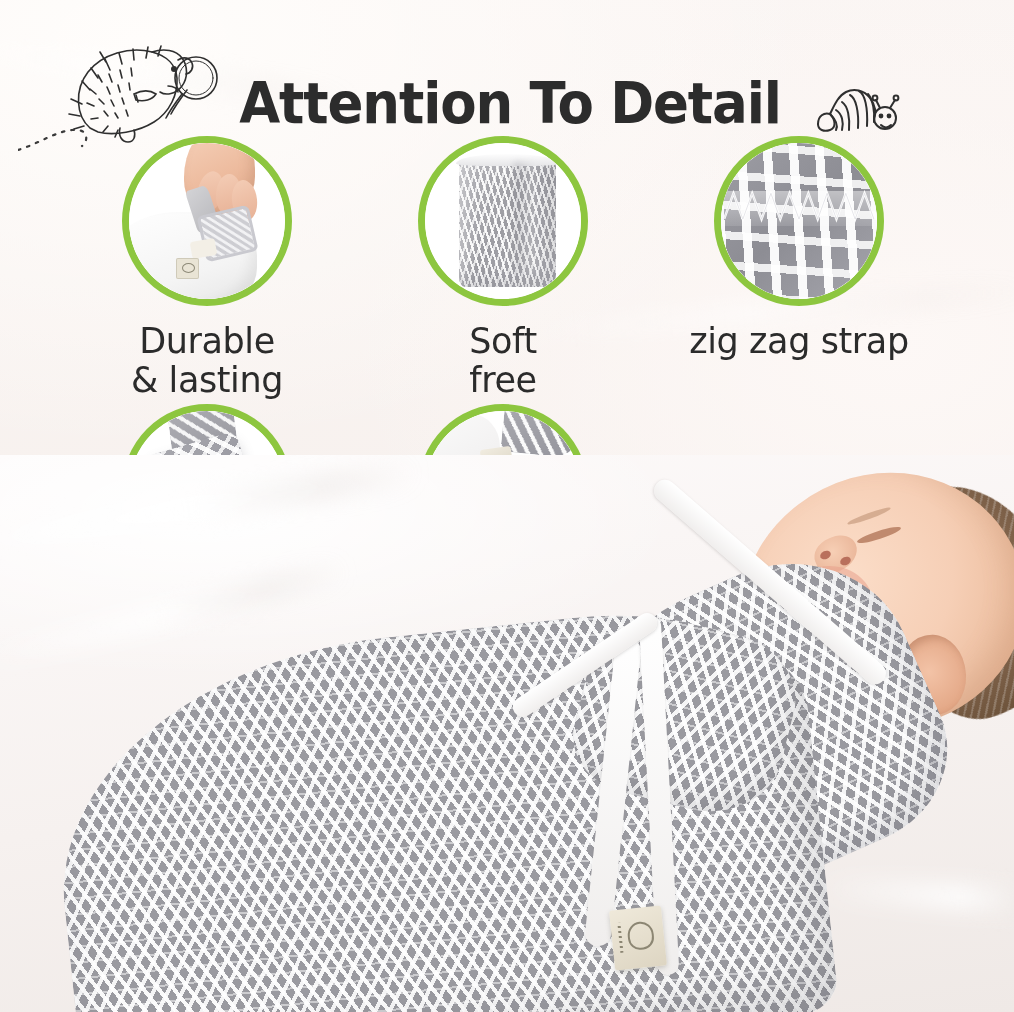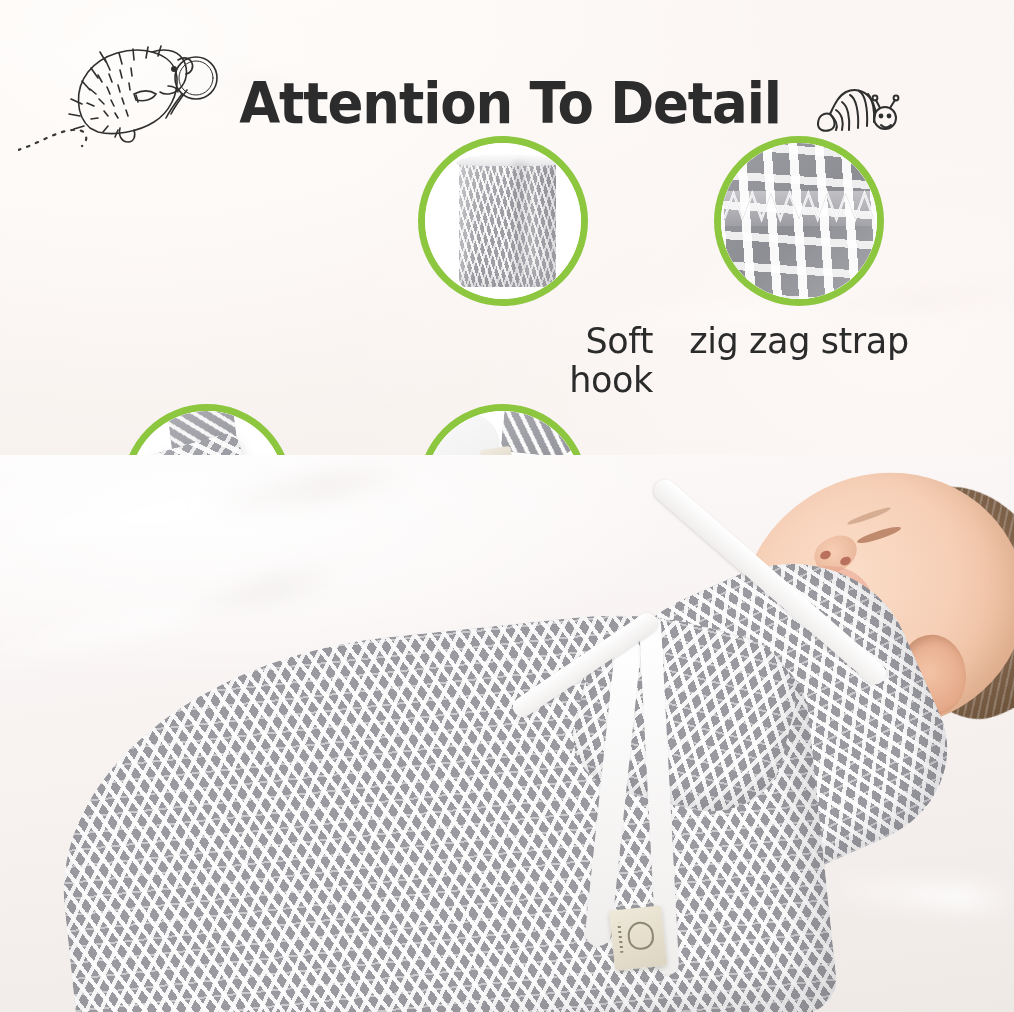--- a/index.html
+++ b/index.html
@@ -42,21 +42,21 @@
     white-space:nowrap;
     transform:scaleX(.93);
     transform-origin:center;
   }
   .caterpillar{position:absolute;left:812px;top:52px;width:92px;height:56px;}
 
   
   .features{position:absolute;left:0;top:128px;width:1014px;height:540px;}
   .feature{position:absolute;width:300px;text-align:center;}
   .f1{left:57px;top:8px;}
-  .f2{left:353px;top:8px;text-align:right;}
+  .f2{left:353px;top:8px;}
   .f3{left:649px;top:8px;}
   .f4{left:57px;top:276px;}
   .f5{left:353px;top:276px;}
 
   .circle-wrap{
     width:170px;height:170px;
     margin:0 auto;
     border-radius:50%;
     border:7px solid #8dc63f;
     box-sizing:border-box;
@@ -444,34 +444,55 @@
           <path d="M68 28 L64 20 M78 28 L83 20"></path>
           <circle cx="63" cy="18" r="2.4"></circle>
           <circle cx="84" cy="18" r="2.4"></circle>
         </g>
       </svg>
     </div>
   </div>
 
   <div class="features">
 
+    <div class="feature f1">
+      <div class="circle-wrap">
+        <div class="circle-inner">
+          <div class="ph">
+            <div class="c1-cloth"></div>
+            <div class="c1-hand"></div>
+            <div class="c1-finger" style="left:44%;top:18%;transform:rotate(12deg);"></div>
+            <div class="c1-finger" style="left:56%;top:20%;transform:rotate(4deg);"></div>
+            <div class="c1-finger" style="left:66%;top:24%;transform:rotate(-6deg);"></div>
+            <div class="c1-tab"></div>
+            <div class="c1-patch"></div>
+            <div class="c1-white-tab"></div>
+            <div class="c1-brandtag"></div>
+          </div>
+        </div>
+      </div>
+      <div class="f-label">
+        <span>Durable</span>
+        <span>&amp; lasting</span>
+      </div>
+    </div>
 
     <div class="feature f2">
       <div class="circle-wrap">
         <div class="circle-inner">
           <div class="ph">
             <div class="c2-fabric"></div>
             <div class="c2-hem"></div>
             <div class="c2-fold"></div>
           </div>
         </div>
       </div>
       <div class="f-label">
         <span>Soft</span>
-        <span>hook</span>
+        <span>free</span>
       </div>
     </div>
 
     <div class="feature f3">
       <div class="circle-wrap">
         <div class="circle-inner">
           <div class="ph">
             <div class="c3-knit"></div>
             <div class="c3-band"></div>
             <svg class="c3-zig" viewBox="0 0 100 40" preserveAspectRatio="none">

